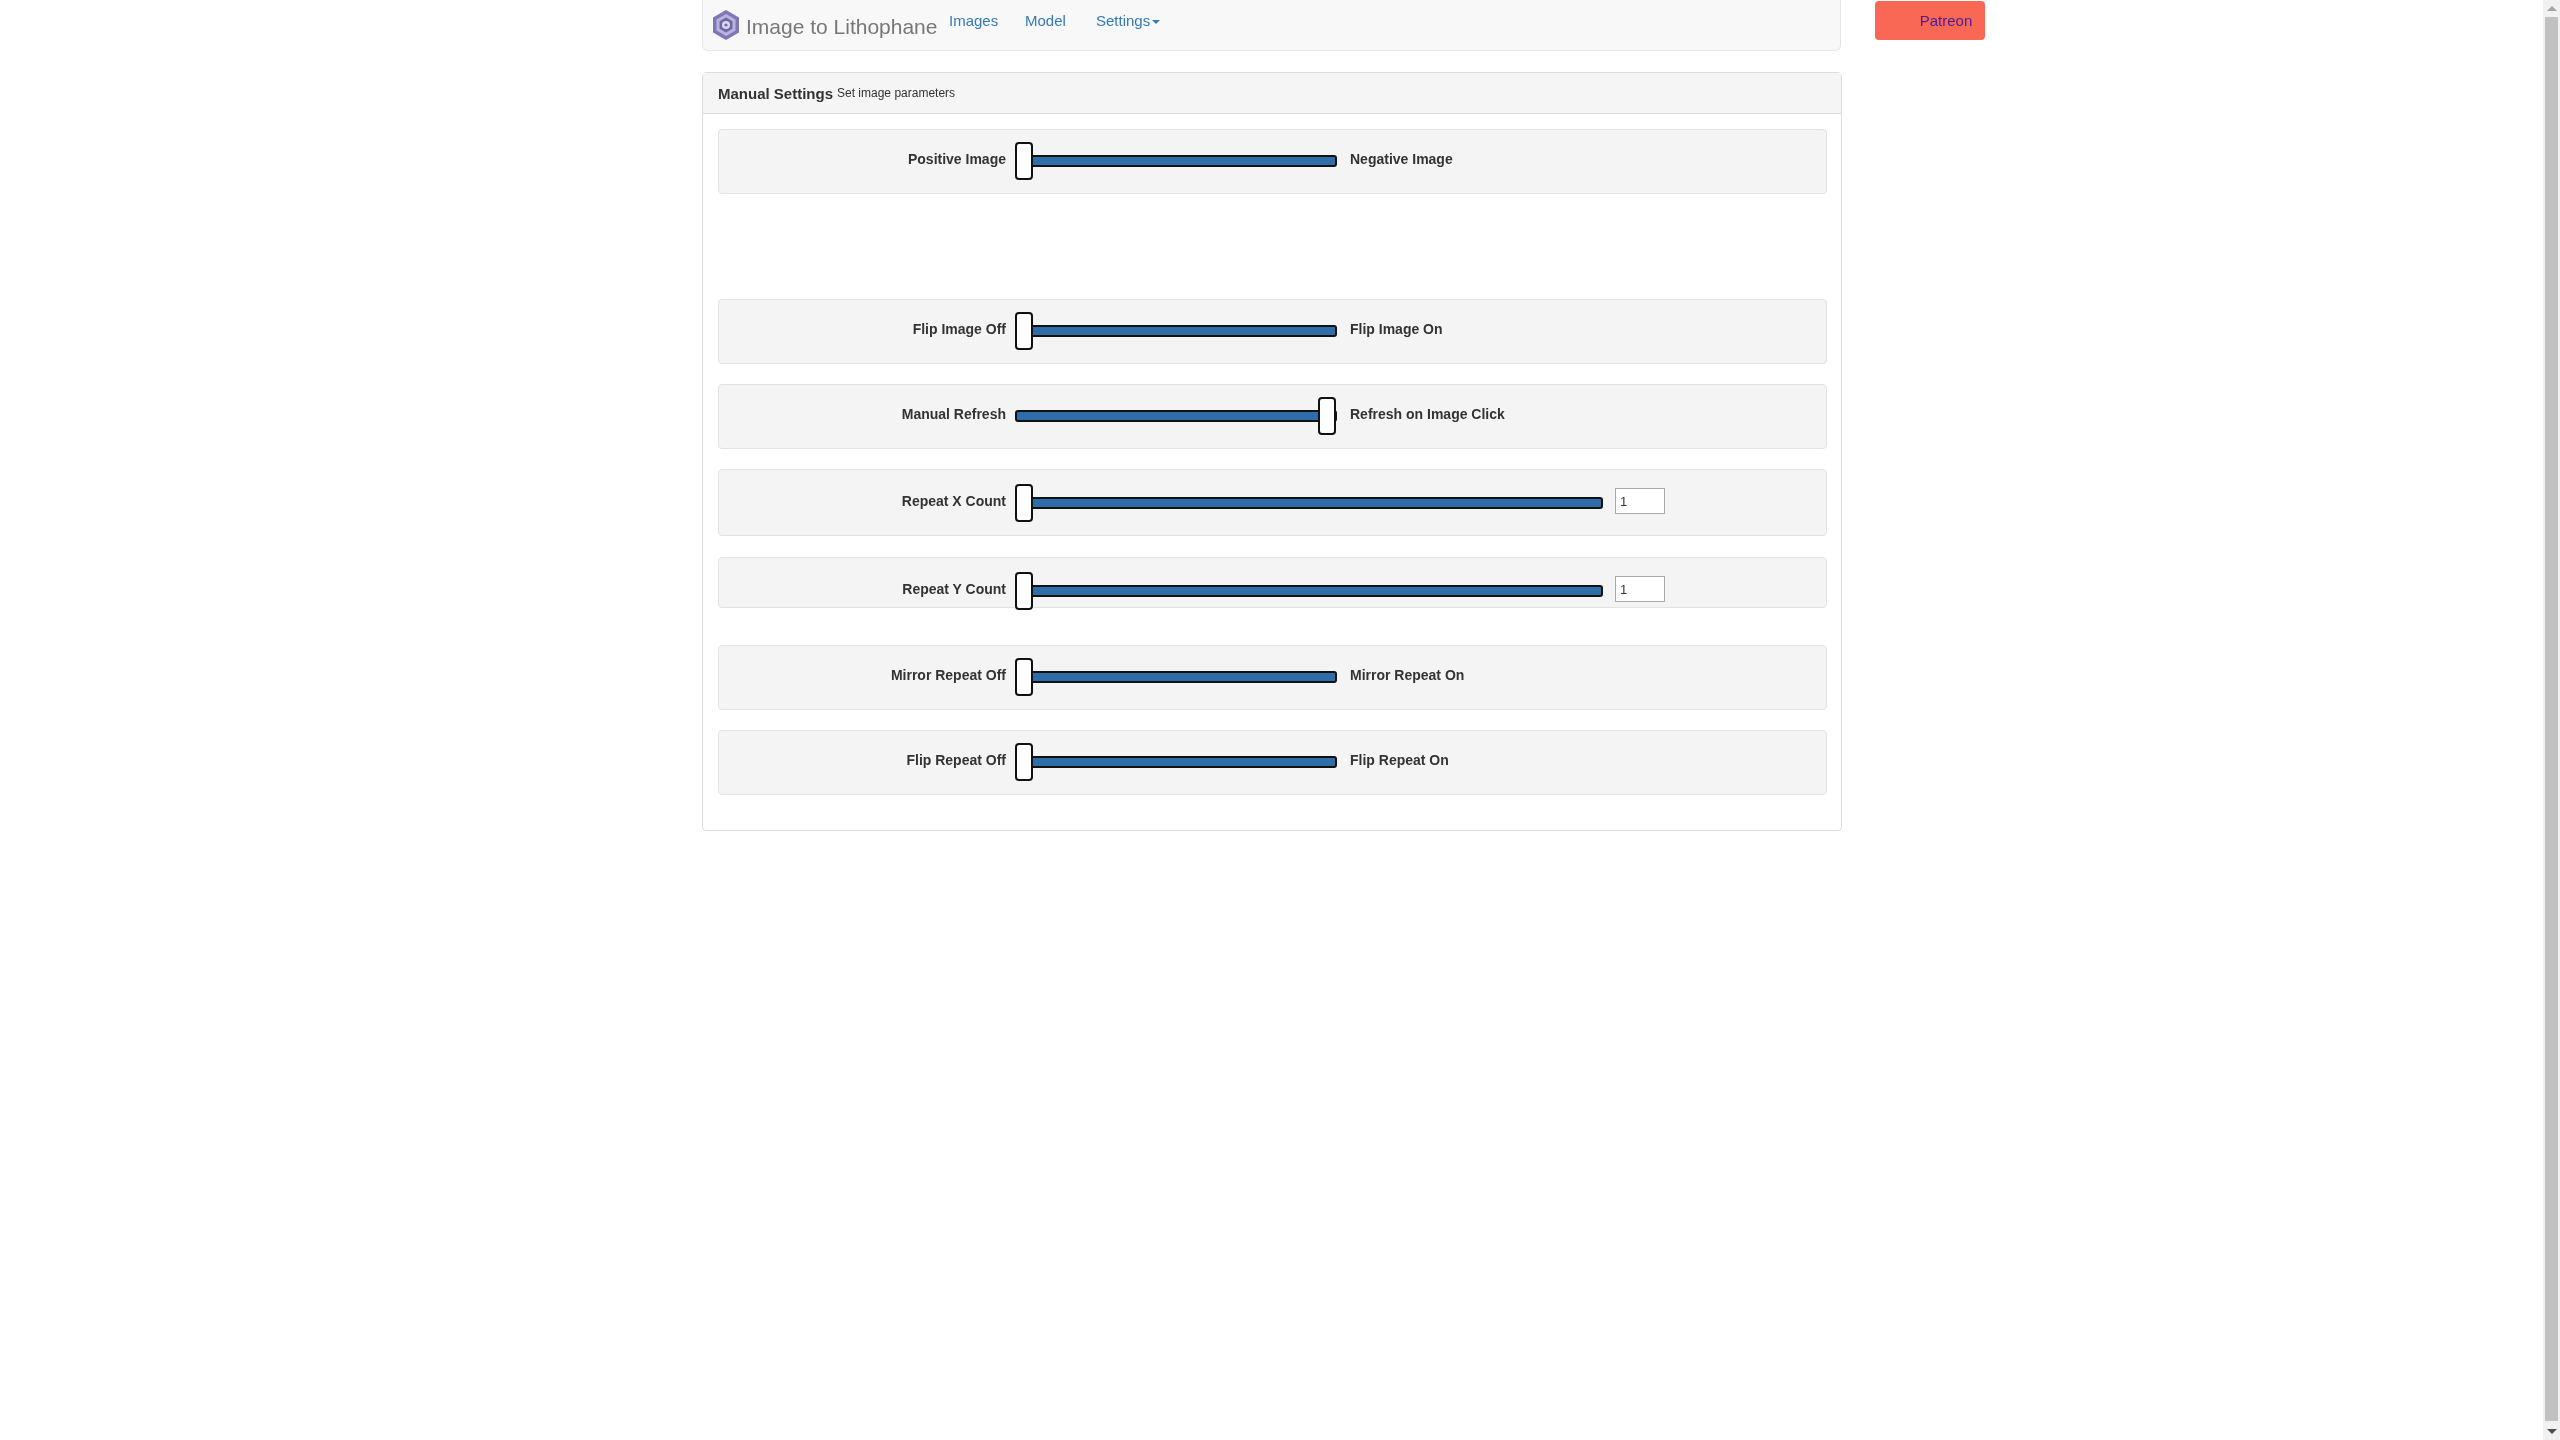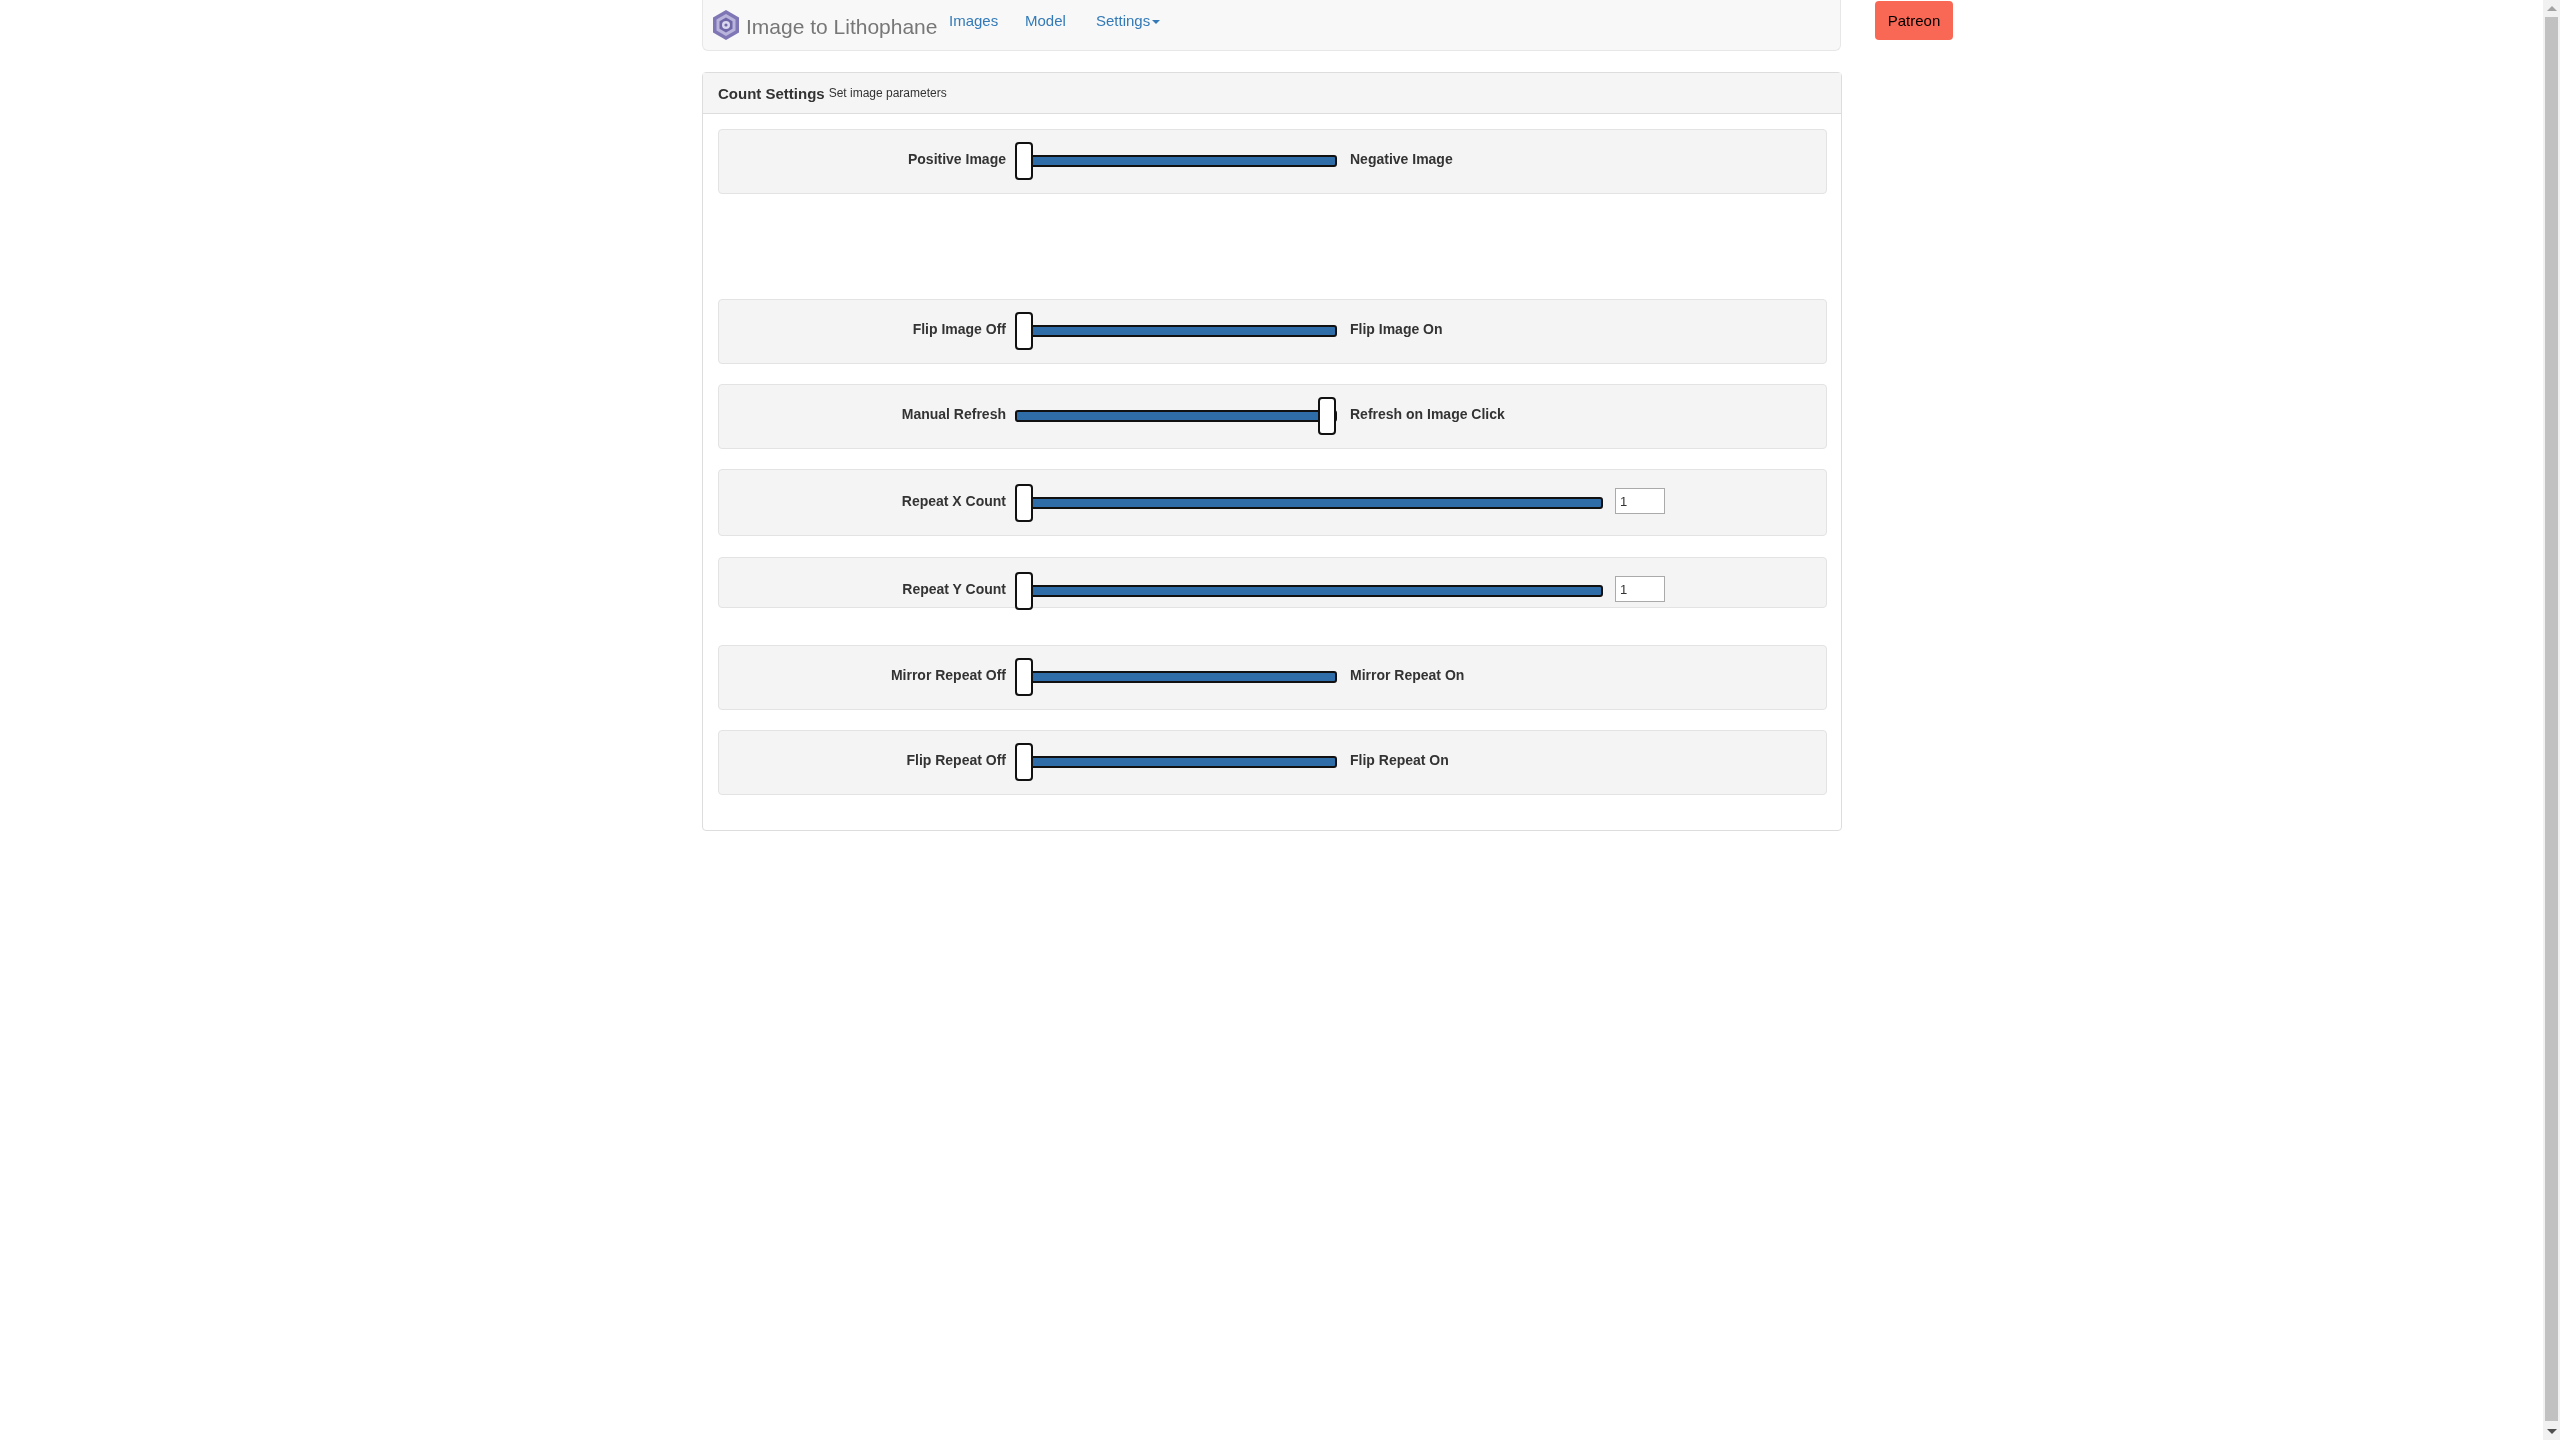--- a/index.html
+++ b/index.html
@@ -4,22 +4,22 @@
 <style>
   html,body{margin:0;padding:0;width:2560px;height:1440px;overflow:hidden;background:#fff;
     font-family:"Liberation Sans",sans-serif;color:#333;}
   .navbar{position:absolute;left:702px;top:0;width:1139px;height:51px;background:#f8f8f8;
     border:1px solid #e7e7e7;border-top:none;border-radius:0 0 6px 6px;box-sizing:border-box;}
   .brand{position:absolute;left:8px;top:8px;height:34px;display:flex;align-items:center;}
   .brand svg{width:30px;height:32px;}
   .brand-text{font-size:21px;color:#777;margin-left:5px;margin-top:4px;}
   .nav-item{position:absolute;top:12px;font-size:15px;color:#337ab7;}
   .caret{display:inline-block;width:0;height:0;border-left:4px solid transparent;border-right:4px solid transparent;border-top:4px solid #337ab7;vertical-align:middle;margin-left:2px;}
-  .patreon{position:absolute;left:1172px;top:1px;width:78px;height:39px;background:#f96854;color:#000000;
-    border-radius:4px;font-size:15px;display:flex;align-items:center;justify-content:center;}
+  .patreon{position:absolute;left:1172px;top:1px;width:78px;height:39px;background:#f96854;color:#4c1d95;
+    border-radius:4px;font-size:15px;display:flex;align-items:center;justify-content:center;padding-left:32px;}
   .panel{position:absolute;left:702px;top:72px;width:1140px;height:759px;border:1px solid #ddd;border-radius:4px;box-sizing:border-box;}
   .panel-heading{height:41px;background:#f5f5f5;border-bottom:1px solid #ddd;box-sizing:border-box;padding-left:15px;display:flex;align-items:center;}
   .ph-title{font-weight:bold;font-size:15px;color:#333;}
   .ph-sub{font-size:12px;margin-left:4px;color:#333;}
   .row{position:absolute;left:15px;width:1109px;background:#f4f4f4;border:1px solid #e3e3e3;border-radius:4px;box-sizing:border-box;}
   .lbl-left{position:absolute;right:820px;font-weight:bold;font-size:14px;color:#333;white-space:nowrap;}
   .lbl-right{position:absolute;left:631px;font-weight:bold;font-size:14px;color:#333;white-space:nowrap;}
   .track{position:absolute;left:296px;height:8px;background:#2f6da8;border:2px solid #111;border-radius:3px;box-sizing:content-box;}
   .thumb{position:absolute;width:14px;height:34px;background:#fff;border:2px solid #111;border-radius:4px;}
   .num{position:absolute;left:896px;width:50px;height:26px;border:1px solid #aaa;box-sizing:border-box;font-size:13px;padding-left:4px;font-family:"Liberation Sans",sans-serif;color:#333;background:#fff;}
@@ -43,21 +43,21 @@
     <span class="brand-text">Image to Lithophane</span>
   </div>
   <span class="nav-item" style="left:246px">Images</span>
   <span class="nav-item" style="left:322px">Model</span>
   <span class="nav-item" style="left:393px"><span>Settings</span><span class="caret"></span></span>
   <div class="patreon">Patreon</div>
 </div>
 
 <div class="panel">
   <div class="panel-heading">
-    <span class="ph-title">Count Settings</span>
+    <span class="ph-title">Manual Settings</span>
     <span class="ph-sub">Set image parameters</span>
   </div>
 
   <div class="row" style="top:56px;height:65px">
     <span class="lbl-left" style="top:21px">Positive Image</span>
     <div class="track" style="top:25px;width:318px"></div>
     <div class="thumb" style="left:296px;top:12px"></div>
     <span class="lbl-right" style="top:21px">Negative Image</span>
   </div>
 

